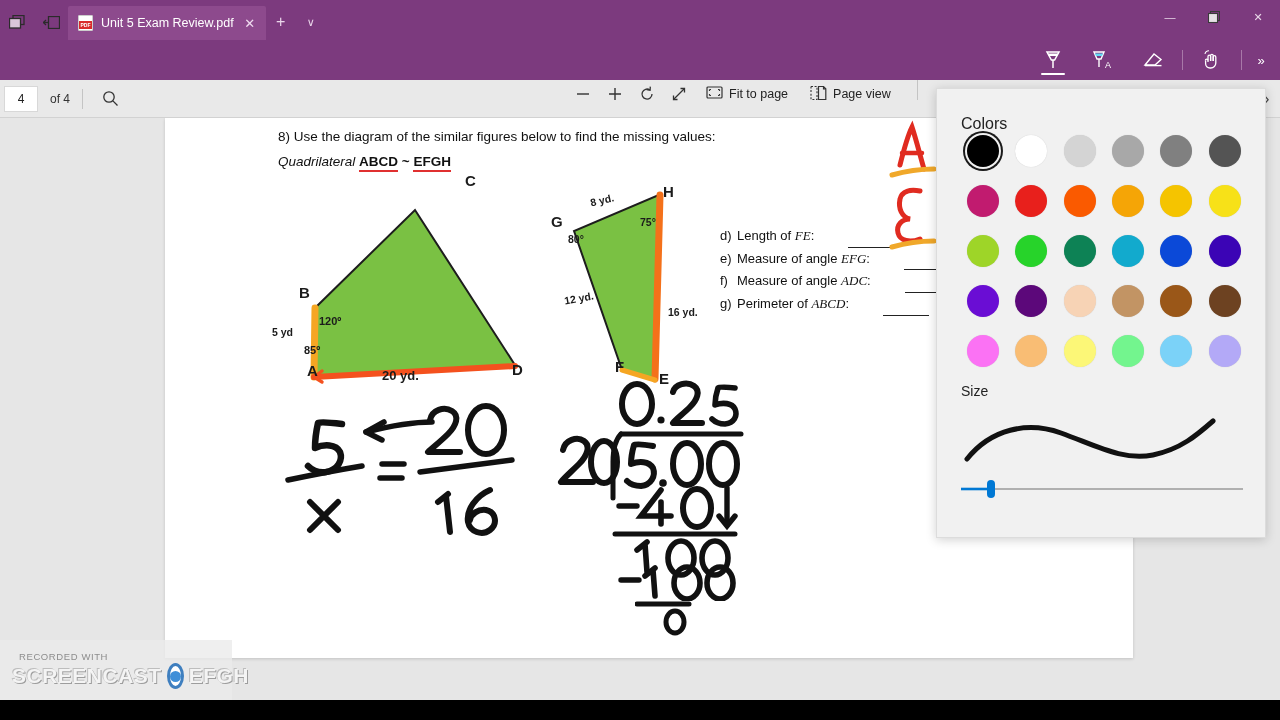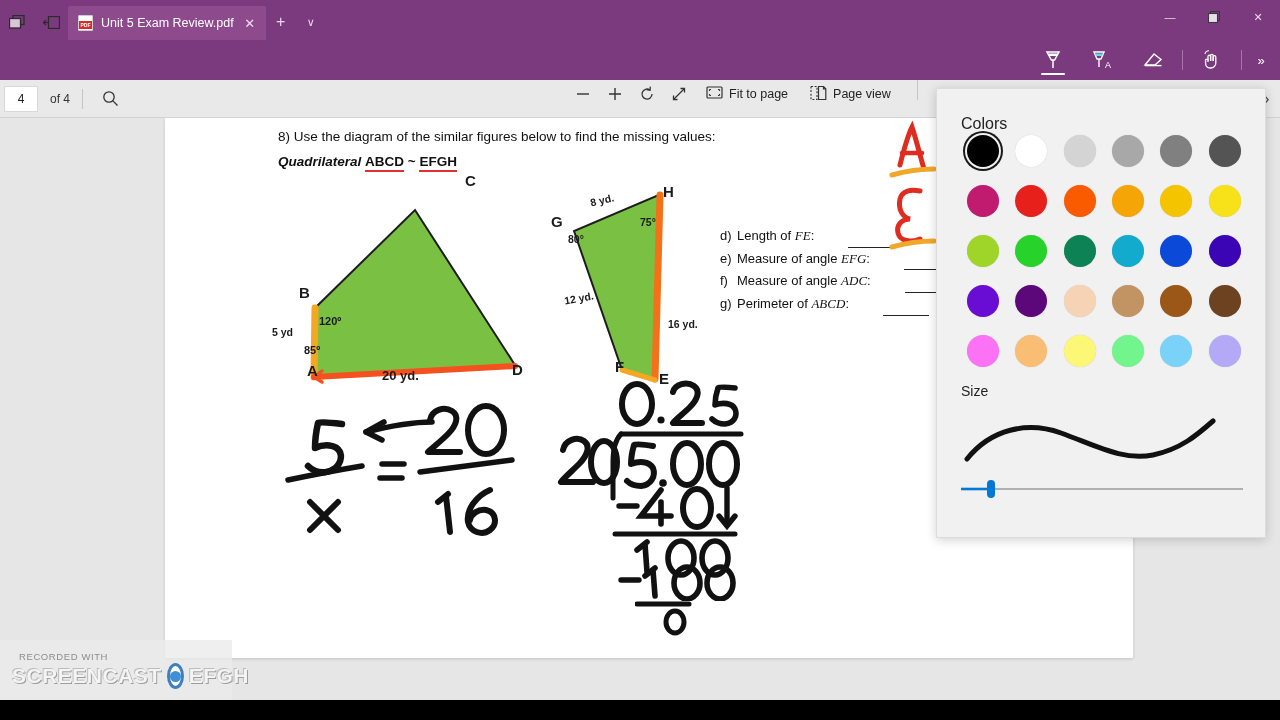--- a/index.html
+++ b/index.html
@@ -132,21 +132,21 @@
   .q-line {
     position:absolute; left:113px; top:11px;
     font-family:Liberation Sans, sans-serif; font-size:13.5px; color:#111;
     white-space:nowrap;
     text-align:right;
   }
   .quad-line {
     position:absolute; left:113px; top:36px; white-space:nowrap;
     font-size:13.5px; color:#111;
   }
-  .quad-line .qword { font-style:italic; font-weight:bold; }
+  .quad-line .qword { font-style:italic; font-weight:normal; }
   .quad-line .ul { font-weight:bold; border-bottom:2px solid #e03030; padding-bottom:1px;}
   .quad-line .tilde { font-weight:bold; }
 
   
   .answers {
     position:absolute; left:555px; top:110px;
     font-size:13px; color:#111;
   }
   .ans-row { display:flex; align-items:baseline; height:22.7px; white-space:nowrap; }
   .ans-letter { width:17px; flex:0 0 17px; }
@@ -385,21 +385,21 @@
         <path d="M72,192 L105,202" stroke="#f5a623" stroke-width="5" stroke-linecap="round"></path>
       </svg>
       <div class="lbl" style="left:386px; top:95px; font-size:15px;">G</div>
       <div class="lbl" style="left:498px; top:65px; font-size:15px;">H</div>
       <div class="lbl" style="left:450px; top:240px; font-size:15px;">F</div>
       <div class="lbl" style="left:494px; top:252px; font-size:15px;">E</div>
       <div class="lbl" style="left:425px; top:76px; font-size:10.5px; transform:rotate(-13deg);">8 yd.</div>
       <div class="lbl" style="left:475px; top:98px; font-size:10.5px;">75°</div>
       <div class="lbl" style="left:403px; top:115px; font-size:10.5px;">80°</div>
       <div class="lbl" style="left:399px; top:174px; font-size:10.5px; transform:rotate(-10deg);">12 yd.</div>
-      <div class="lbl" style="left:503px; top:200px; font-size:10.5px;">16 yd.</div>
+      <div class="lbl" style="left:503px; top:188px; font-size:10.5px;">16 yd.</div>
 
       <div class="answers">
         <div class="ans-row">
           <span class="ans-letter">d)</span>
           <span class="ans-text"><span>Length of </span><i>FE</i><span>:</span></span>
           <span class="ans-blank"></span>
         </div>
         <div class="ans-row">
           <span class="ans-letter">e)</span>
           <span class="ans-text"><span>Measure of angle </span><i>EFG</i><span>:</span></span>

